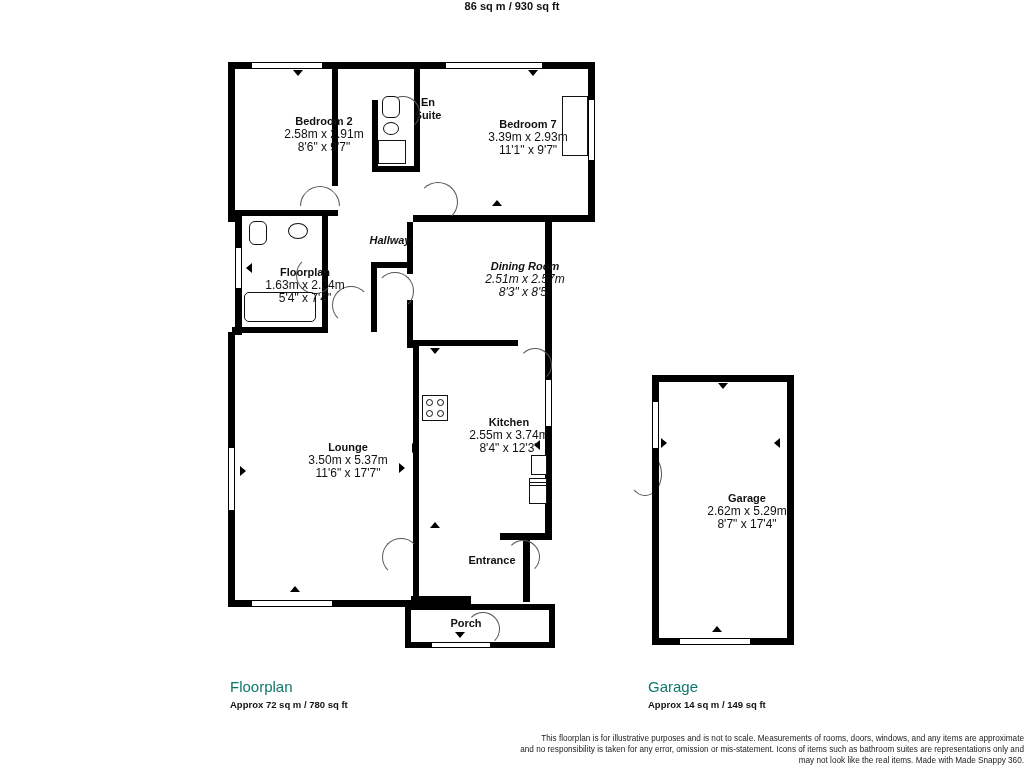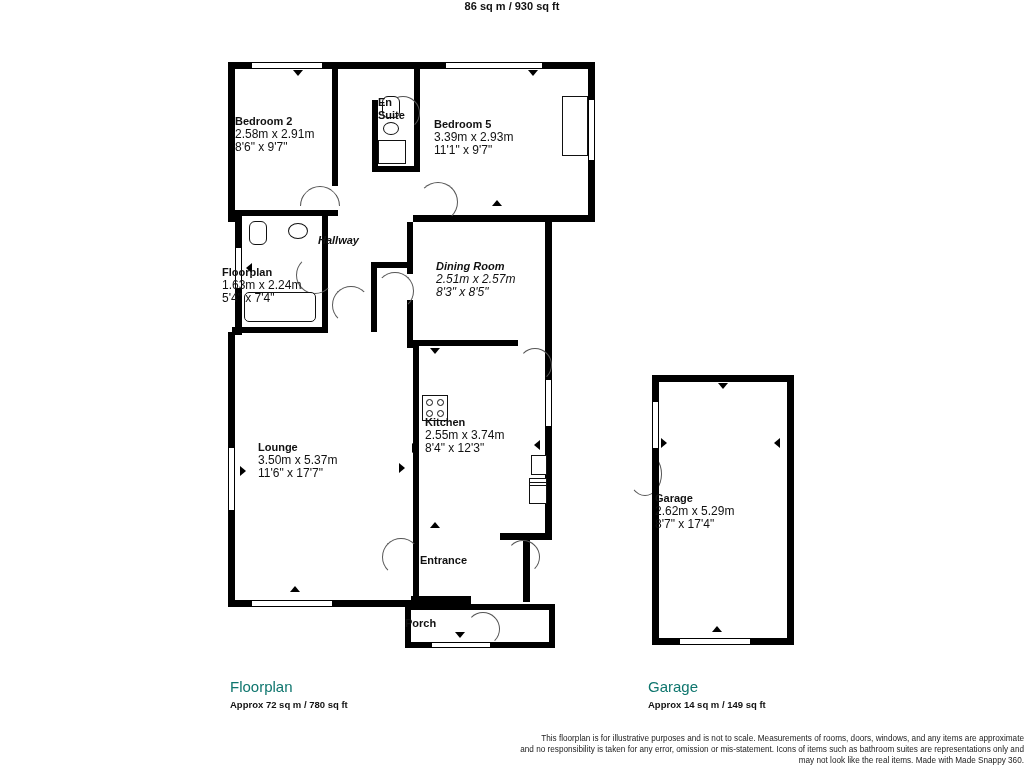--- a/index.html
+++ b/index.html
@@ -7,21 +7,21 @@
   .stage{position:absolute;left:0;top:0;width:1024px;height:768px;}
   .abs{position:absolute;}
 
   
   .header{left:0;top:0;width:1024px;text-align:center;font-size:11px;font-weight:bold;line-height:13px;}
 
   
   .wall{background:#000;}
 
   
-  .label{font-size:10.5px;line-height:13px;}
+  .label{text-align:center;font-size:10.5px;line-height:13px;padding-left:24px;}
   .label .nm{font-weight:bold;font-size:11px;}
   .label .d1,.label .d2{font-size:12px;}
 
   
   .foot-title{font-size:15px;color:#0f766e;}
   .foot-sub{font-size:9.5px;font-weight:bold;color:#111;}
   .disclaimer{left:0;top:733px;width:1024px;text-align:right;font-size:8.2px;line-height:11px;color:#222;}
 
   
   .fix{border:1.2px solid #111;background:#fff;box-sizing:border-box;}
@@ -159,21 +159,21 @@
     <div class="d1">2.58m x 2.91m</div>
     <div class="d2">8'6" x 9'7"</div>
   </div>
 
   <div class="abs label" style="left:378px;top:96px;width:52px;">
     <div class="nm">En</div>
     <div class="nm">Suite</div>
   </div>
 
   <div class="abs label" style="left:434px;top:118px;width:140px;">
-    <div class="nm">Bedroom 5</div>
+    <div class="nm">Bedroom 7</div>
     <div class="d1">3.39m x 2.93m</div>
     <div class="d2">11'1" x 9'7"</div>
   </div>
 
   <div class="abs label" style="left:318px;top:234px;width:96px;font-style:italic;">
     <div class="nm">Hallway</div>
   </div>
 
   <div class="abs label" style="left:222px;top:266px;width:118px;">
     <div class="nm">Floorplan</div>

